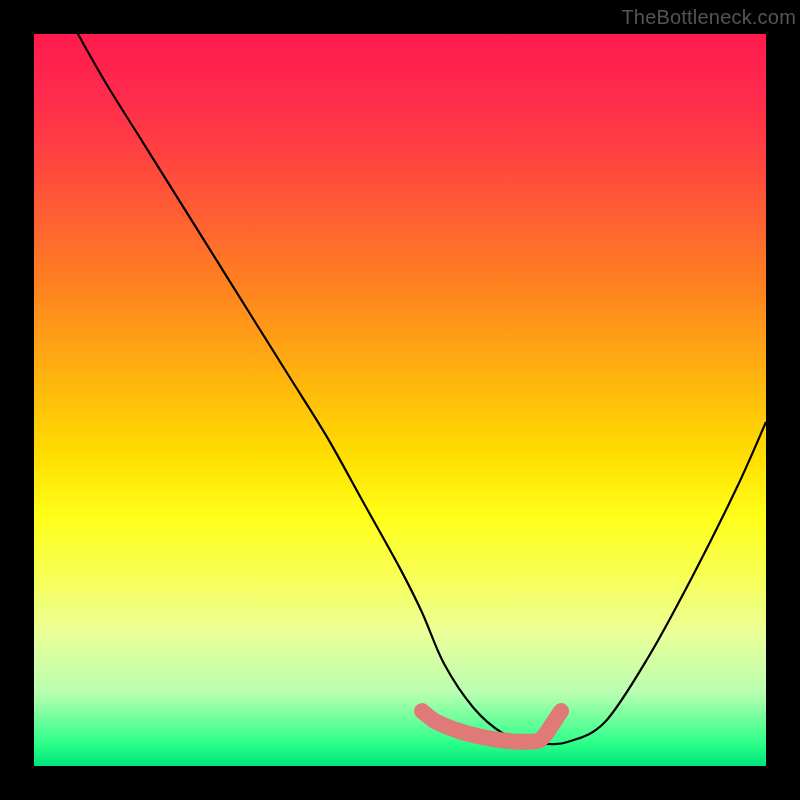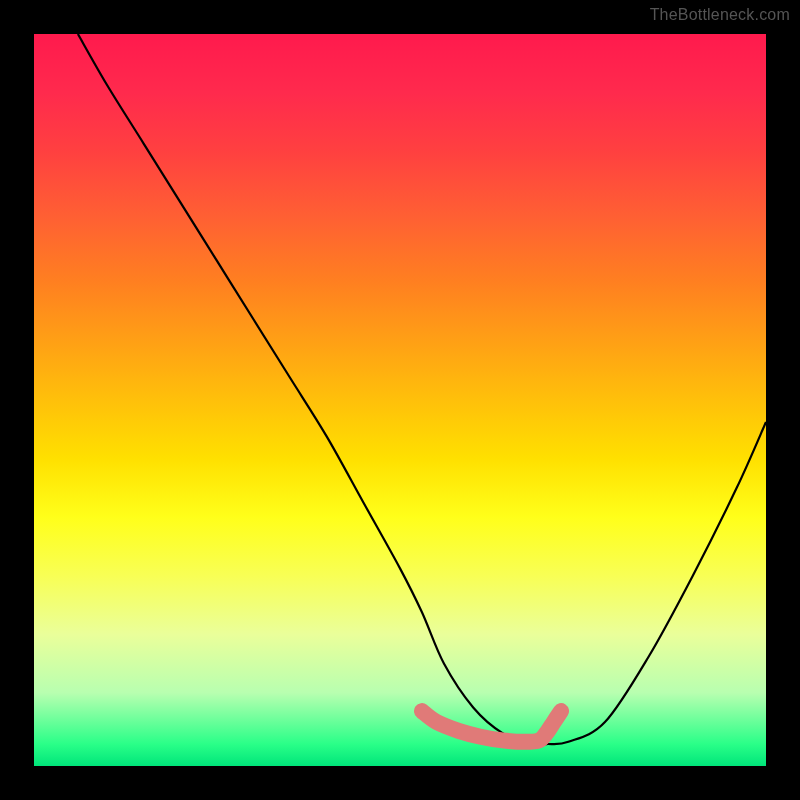--- a/index.html
+++ b/index.html
@@ -35,23 +35,23 @@
       #f8ff55 74%,
       #eaff9a 82%,
       #b8ffb0 90%,
       #2aff88 97%,
       #00e57a 100%
     );
   }
   .watermark {
     position: absolute;
     top: 6px;
-    right: 10px;
+    right: 4px;
     color: #555;
-    font-size: 16px;
+    font-size: 20px;
     font-weight: 500;
     letter-spacing: 0.2px;
   }
   svg.curves {
     position: absolute;
     left: 0; top: 0;
     width: 732px;
     height: 732px;
   }
 </style>

